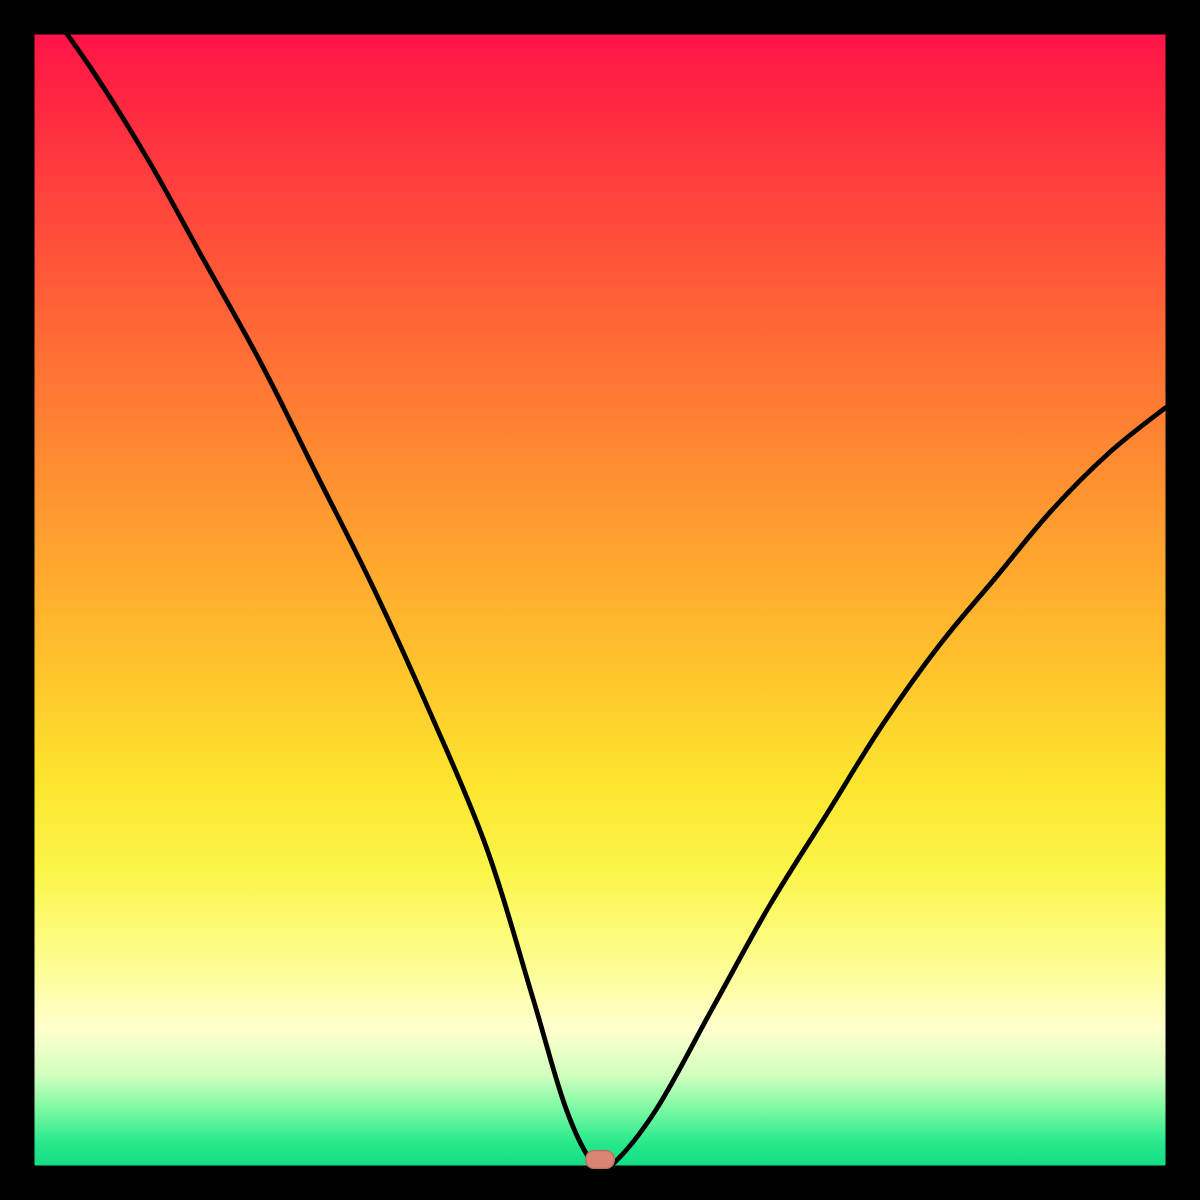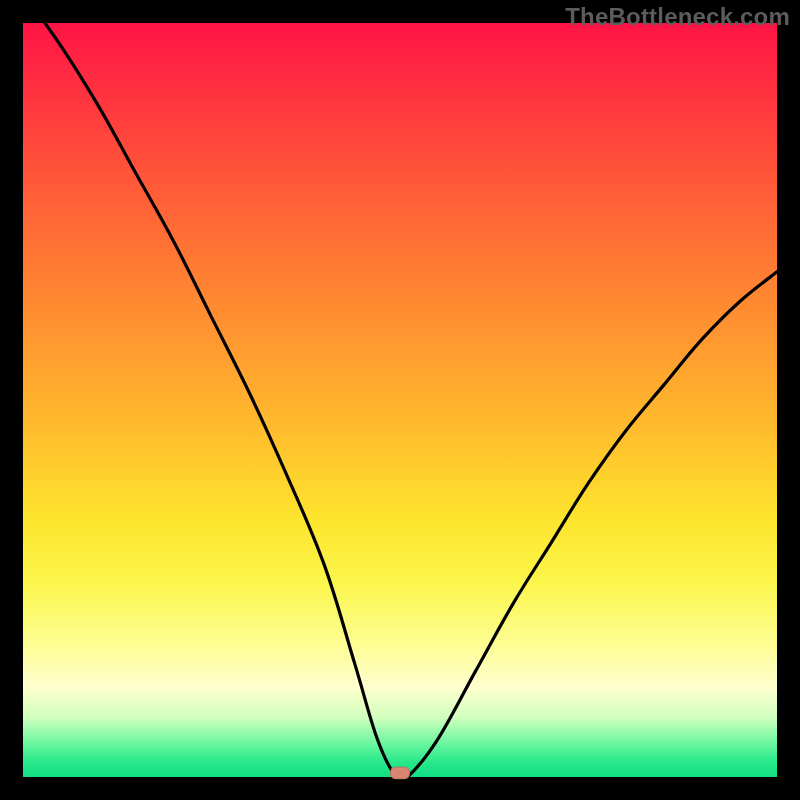--- a/index.html
+++ b/index.html
@@ -66,20 +66,19 @@
     border-radius: 6px;
     background: #da8573;
     border: 1px solid rgba(0,0,0,0.15);
     transform: translate(-50%, -50%);
   }
 </style>
 </head>
 <body>
 
 <div class="frame">
-  <div class="watermark">TheBottleneck.com</div>
   <div class="plot">
     <svg class="curve" viewBox="0 0 754 754" preserveAspectRatio="none">
       <path fill="none" stroke="#000" stroke-width="3.2" stroke-linecap="round" d="M 0.0 -30.2 C 6.8 -20.7, 24.1 2.3, 37.7 22.6 C 51.3 43.0, 61.8 59.9, 75.4 82.9 C 89.0 106.0, 99.5 126.4, 113.1 150.8 C 126.7 175.2, 137.2 192.9, 150.8 218.7 C 164.4 244.4, 174.9 266.9, 188.5 294.1 C 202.1 321.2, 212.6 341.0, 226.2 369.5 C 239.8 398.0, 250.3 421.2, 263.9 452.4 C 277.5 483.6, 289.4 508.9, 301.6 542.9 C 313.8 576.8, 322.3 609.7, 331.8 640.9 C 341.3 672.1, 346.9 695.9, 354.4 716.3 C 361.8 736.7, 367.8 747.2, 373.2 754.0 C 378.7 760.8, 377.1 760.8, 384.5 754.0 C 392.0 747.2, 402.5 735.3, 414.7 716.3 C 426.9 697.3, 438.8 672.9, 452.4 648.4 C 466.0 624.0, 476.5 603.7, 490.1 580.6 C 503.7 557.5, 514.2 542.0, 527.8 520.3 C 541.4 498.5, 551.9 480.3, 565.5 459.9 C 579.1 439.6, 589.6 424.8, 603.2 407.2 C 616.8 389.5, 627.3 378.2, 640.9 361.9 C 654.5 345.6, 665.0 331.6, 678.6 316.7 C 692.2 301.8, 702.7 291.2, 716.3 279.0 C 729.9 266.8, 747.2 254.2, 754.0 248.8" id="curvePath"></path>
     </svg>
     <div class="min-marker" id="minMarker" style="left: 377px; top: 750.23px;"></div>
   </div>
 </div>
 
 </body></html>

